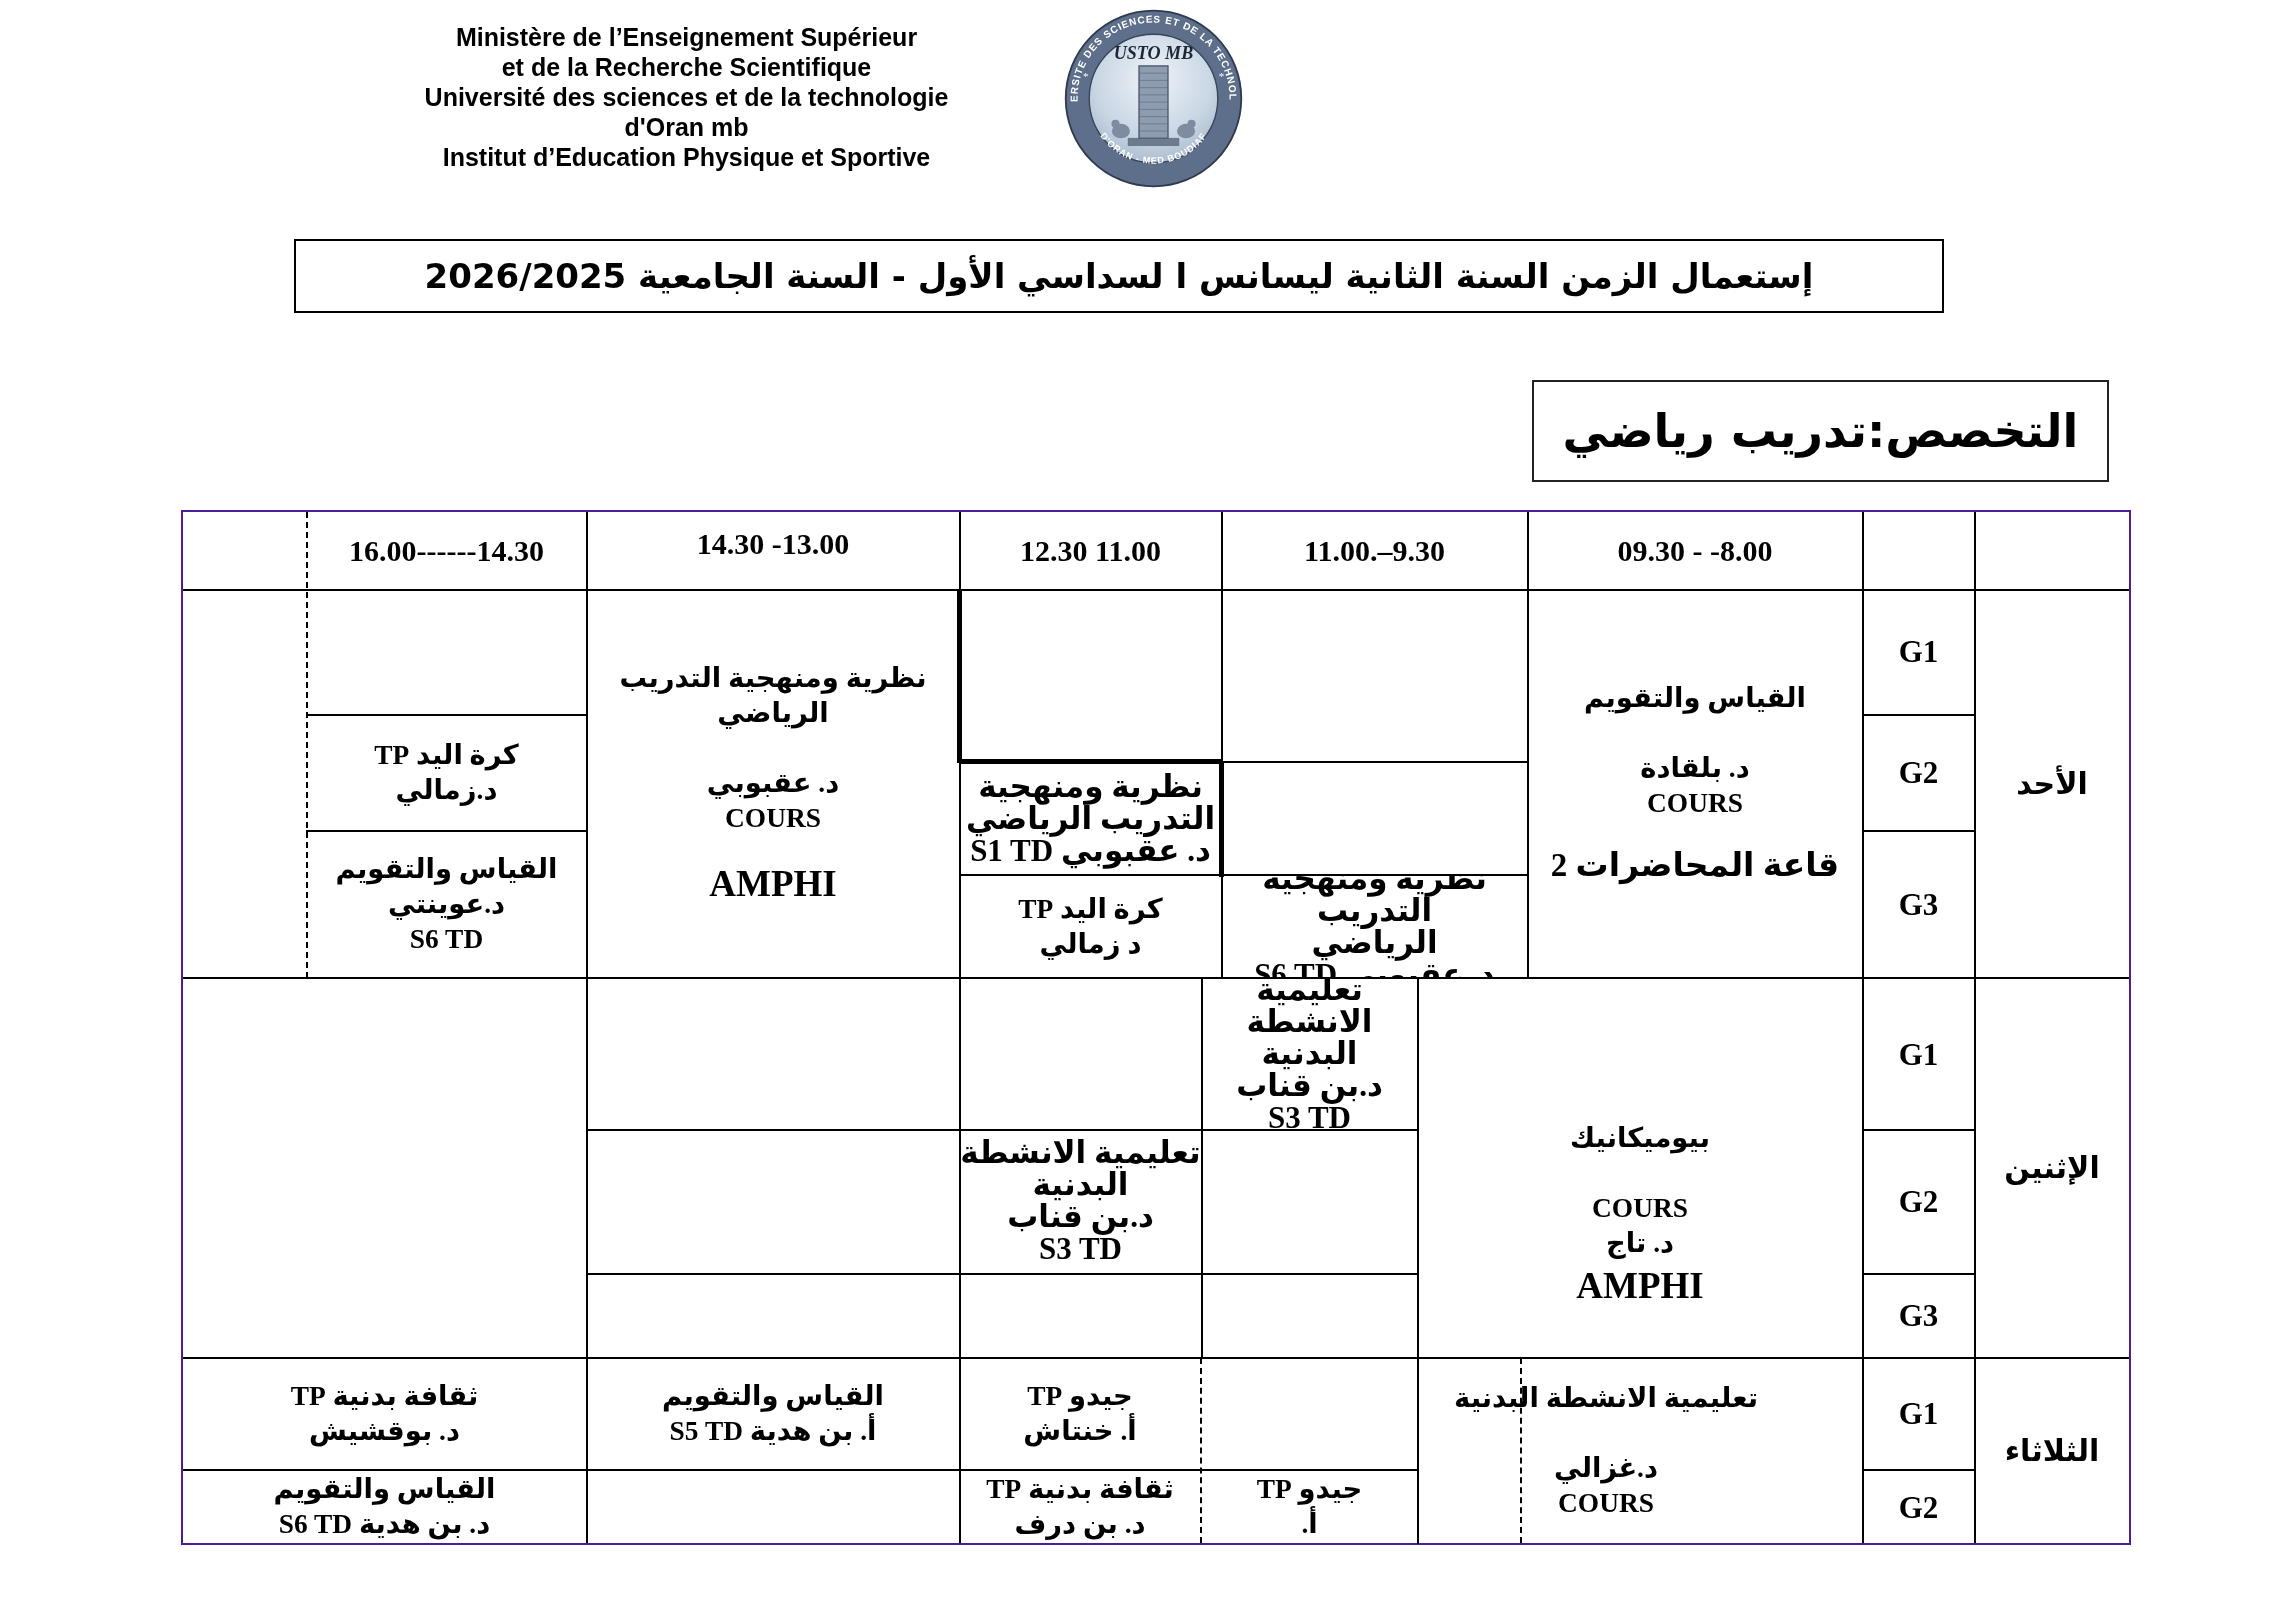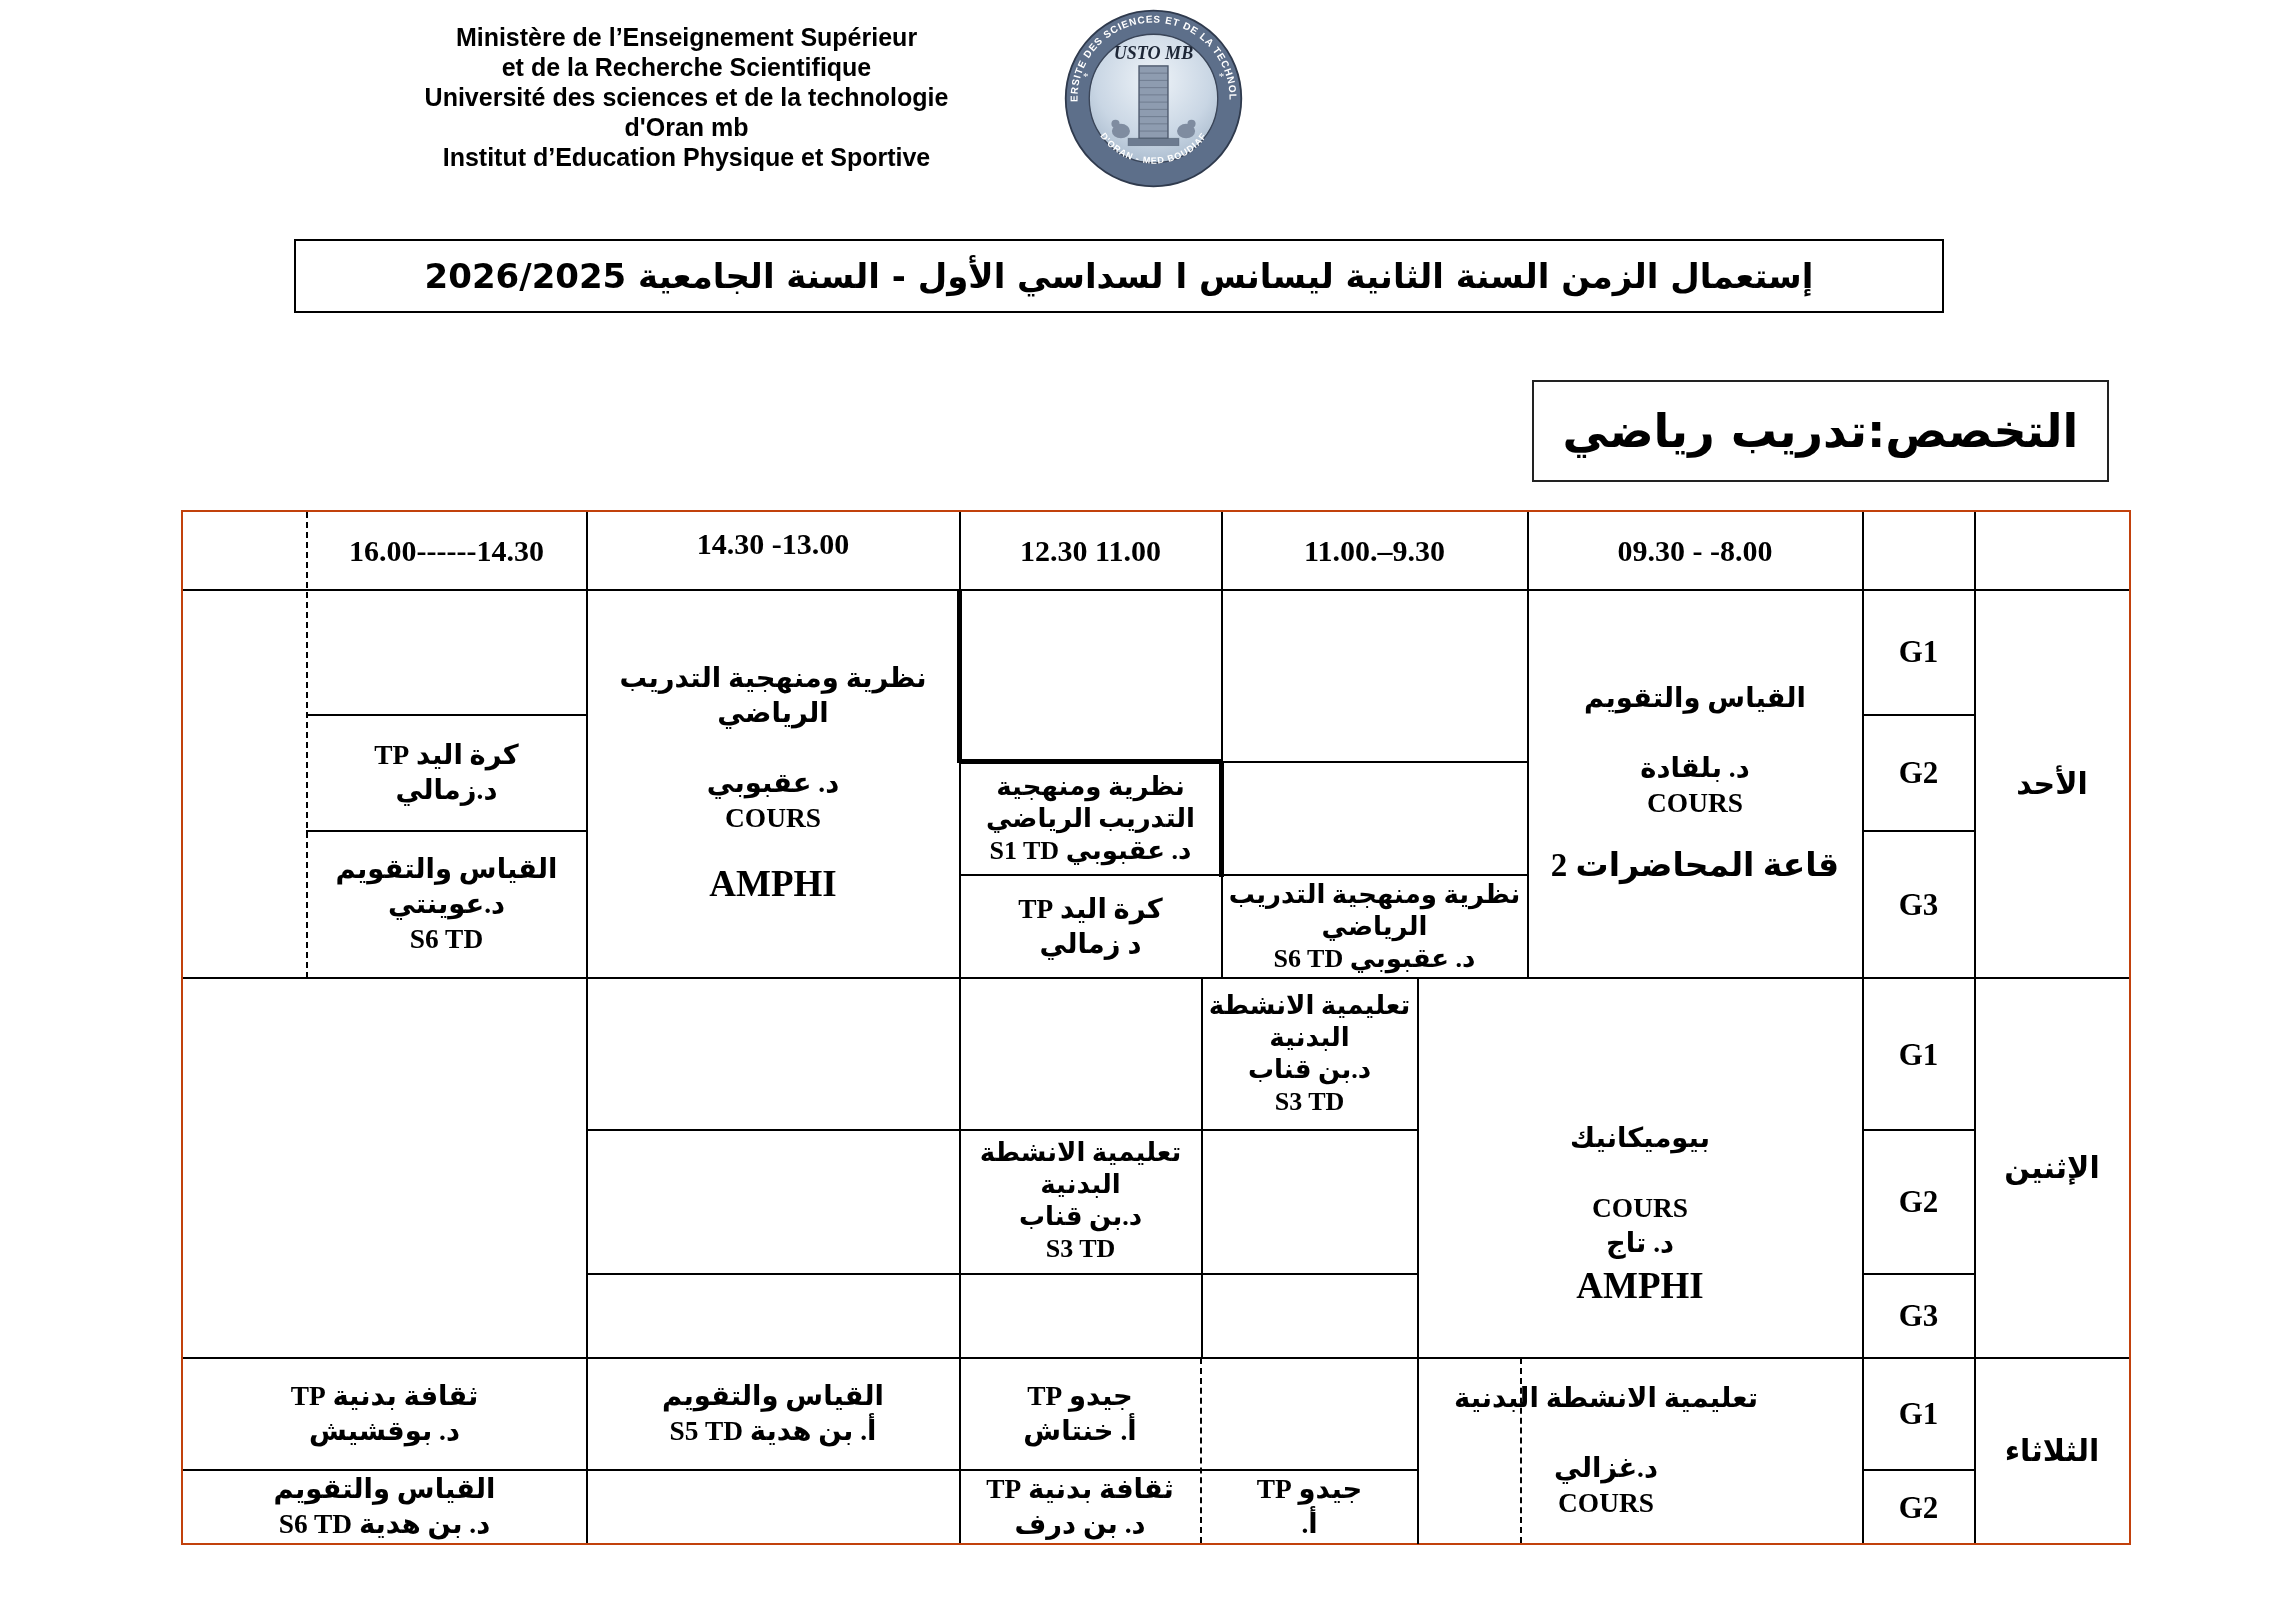--- a/index.html
+++ b/index.html
@@ -17,35 +17,35 @@
   .title-bar{position:absolute;left:294px;top:239px;width:1646px;height:70px;
              border:2.9px solid #000;display:flex;align-items:center;justify-content:center;
              direction:rtl;font-weight:bold;font-size:34px;
              font-family:"DejaVu Sans","Liberation Serif",sans-serif;}
   .spec-box{position:absolute;left:1532px;top:380px;width:573px;height:98px;
             border:2.9px solid #222;display:flex;align-items:center;justify-content:center;
             direction:rtl;font-weight:bold;font-size:46px;
             font-family:"DejaVu Sans",sans-serif;}
   
   .tbl{position:absolute;left:181px;top:510px;width:1946px;height:1031px;
-       border:2px solid #c2410c;}
+       border:2px solid #4c1d95;}
   .vl,.hl{position:absolute;background:#000;}
   .vl{width:2px;}
   .hl{height:2px;}
   .vdash{position:absolute;width:0;border-left:2.9px dashed #000;background:none;}
   .thick{background:#000;}
   .cell{position:absolute;display:flex;flex-direction:column;align-items:center;
         justify-content:center;text-align:center;white-space:pre-line;
         font-weight:bold;font-size:27.4px;line-height:35px;overflow:hidden;}
   .rtl{direction:rtl;}
   .thead{font-size:30px;}
   .thead-hi{align-items:center;justify-content:flex-start;padding-top:13.7px;}
   .gcell{font-size:31px;}
   .daycell{font-size:30px;}
-  .small{font-size:26px;line-height:32px;}
+  .small{font-size:31px;line-height:32px;}
   .big{font-size:37px;margin-top:25.5px;line-height:43px;}
   .big2{font-size:33px;margin-top:25.5px;line-height:39px;}
 </style>
 </head>
 <body>
 
 <div class="page">
 
   <div class="fr-block">
     <div>Ministère de l’Enseignement Supérieur</div>

